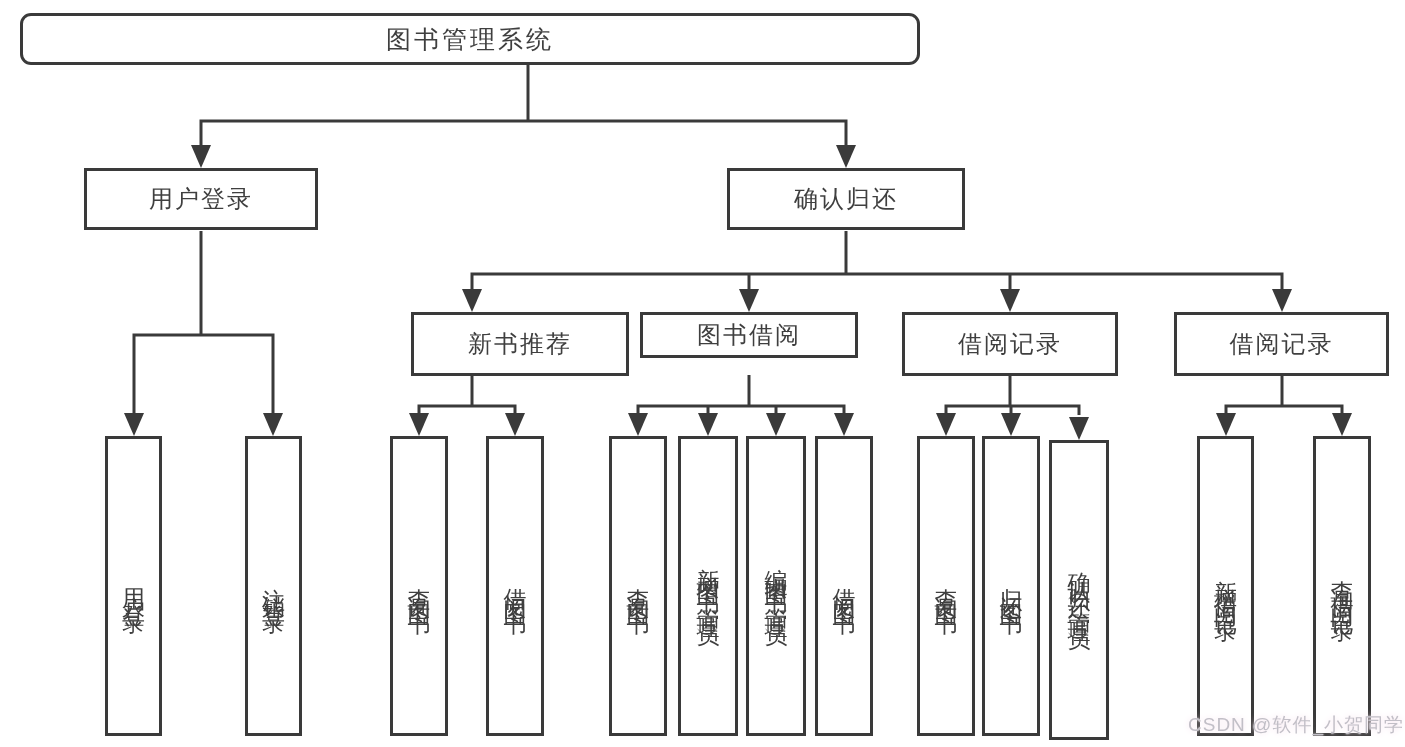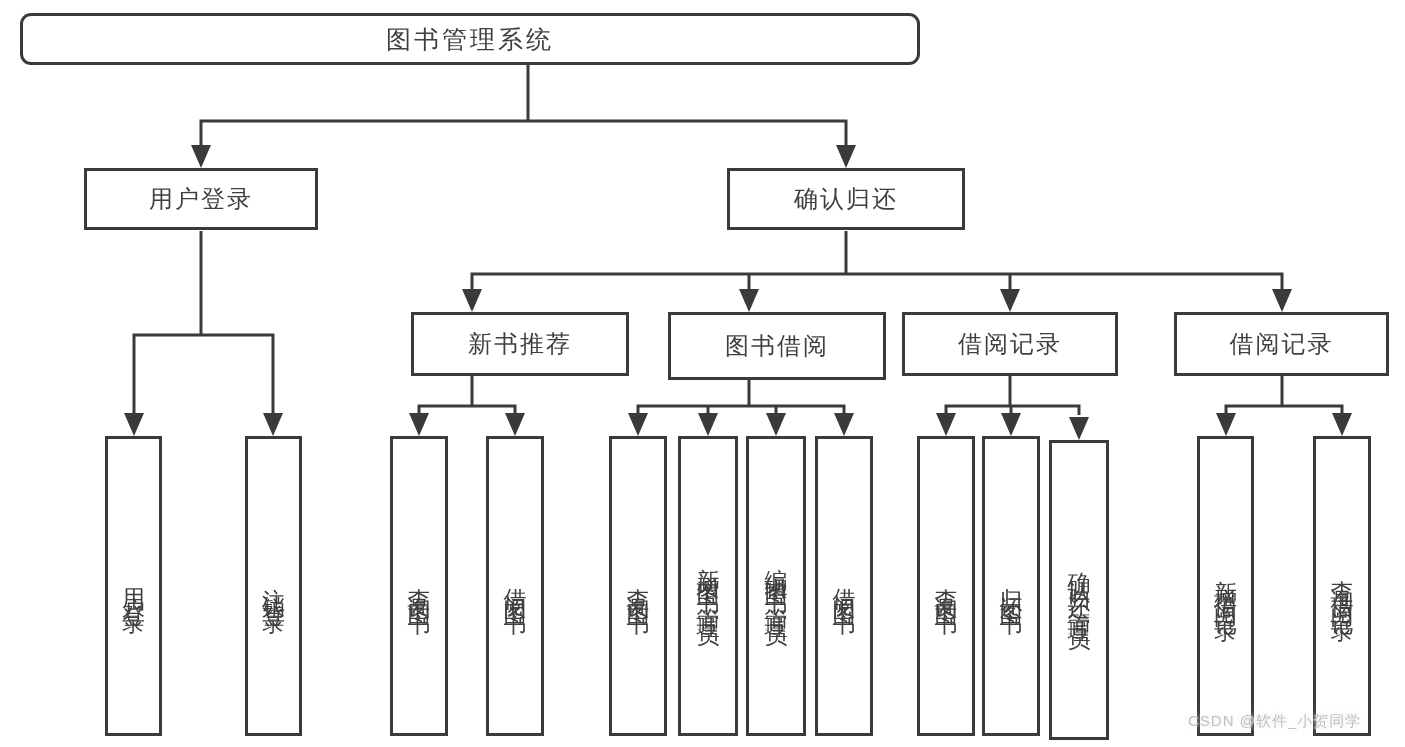--- a/index.html
+++ b/index.html
@@ -17,21 +17,21 @@
     color:#3f3f3f;font-size:24px;letter-spacing:2px;line-height:1.2;
     white-space:nowrap;
   }
   .box.root .lbl{font-size:25px;letter-spacing:3px;}
   .box.v .lbl{
     writing-mode:vertical-lr;text-orientation:mixed;
     font-size:23px;letter-spacing:8px;line-height:1;white-space:normal;
   }
   .watermark{
     position:absolute;left:1188px;top:712px;
-    font-size:15px;letter-spacing:1px;color:#c2bfc7;white-space:nowrap;
+    font-size:19px;letter-spacing:1px;color:#c2bfc7;white-space:nowrap;
     text-shadow:0 0 7px #f3dcea, 0 0 2px #ffffff;
   }
 </style>
 </head>
 <body>
 
 <div class="stage">
 
   <svg class="wires" viewBox="0 0 1405 747" xmlns="http://www.w3.org/2000/svg" aria-hidden="true">
     <g stroke="#3a3a3a" stroke-width="3" fill="none">
@@ -85,21 +85,21 @@
   <div class="box" style="left:84px;top:168px;width:234px;height:62px;">
     <span class="lbl">用户登录</span>
   </div>
   <div class="box" style="left:727px;top:168px;width:238px;height:62px;">
     <span class="lbl">确认归还</span>
   </div>
 
   <div class="box" style="left:363px;top:312px;width:218px;height:64px;margin-left:48px;">
     <span class="lbl">新书推荐</span>
   </div>
-  <div class="box" style="left:668px;top:312px;width:218px;height:68px;">
+  <div class="box" style="left:640px;top:312px;width:218px;height:46px;">
     <span class="lbl">图书借阅</span>
   </div>
   <div class="box" style="left:902px;top:312px;width:216px;height:64px;">
     <span class="lbl">借阅记录</span>
   </div>
   <div class="box" style="left:1174px;top:312px;width:215px;height:64px;">
     <span class="lbl">借阅记录</span>
   </div>
 
   <div class="box v" style="left:105px;top:436px;width:57px;height:300px;">

